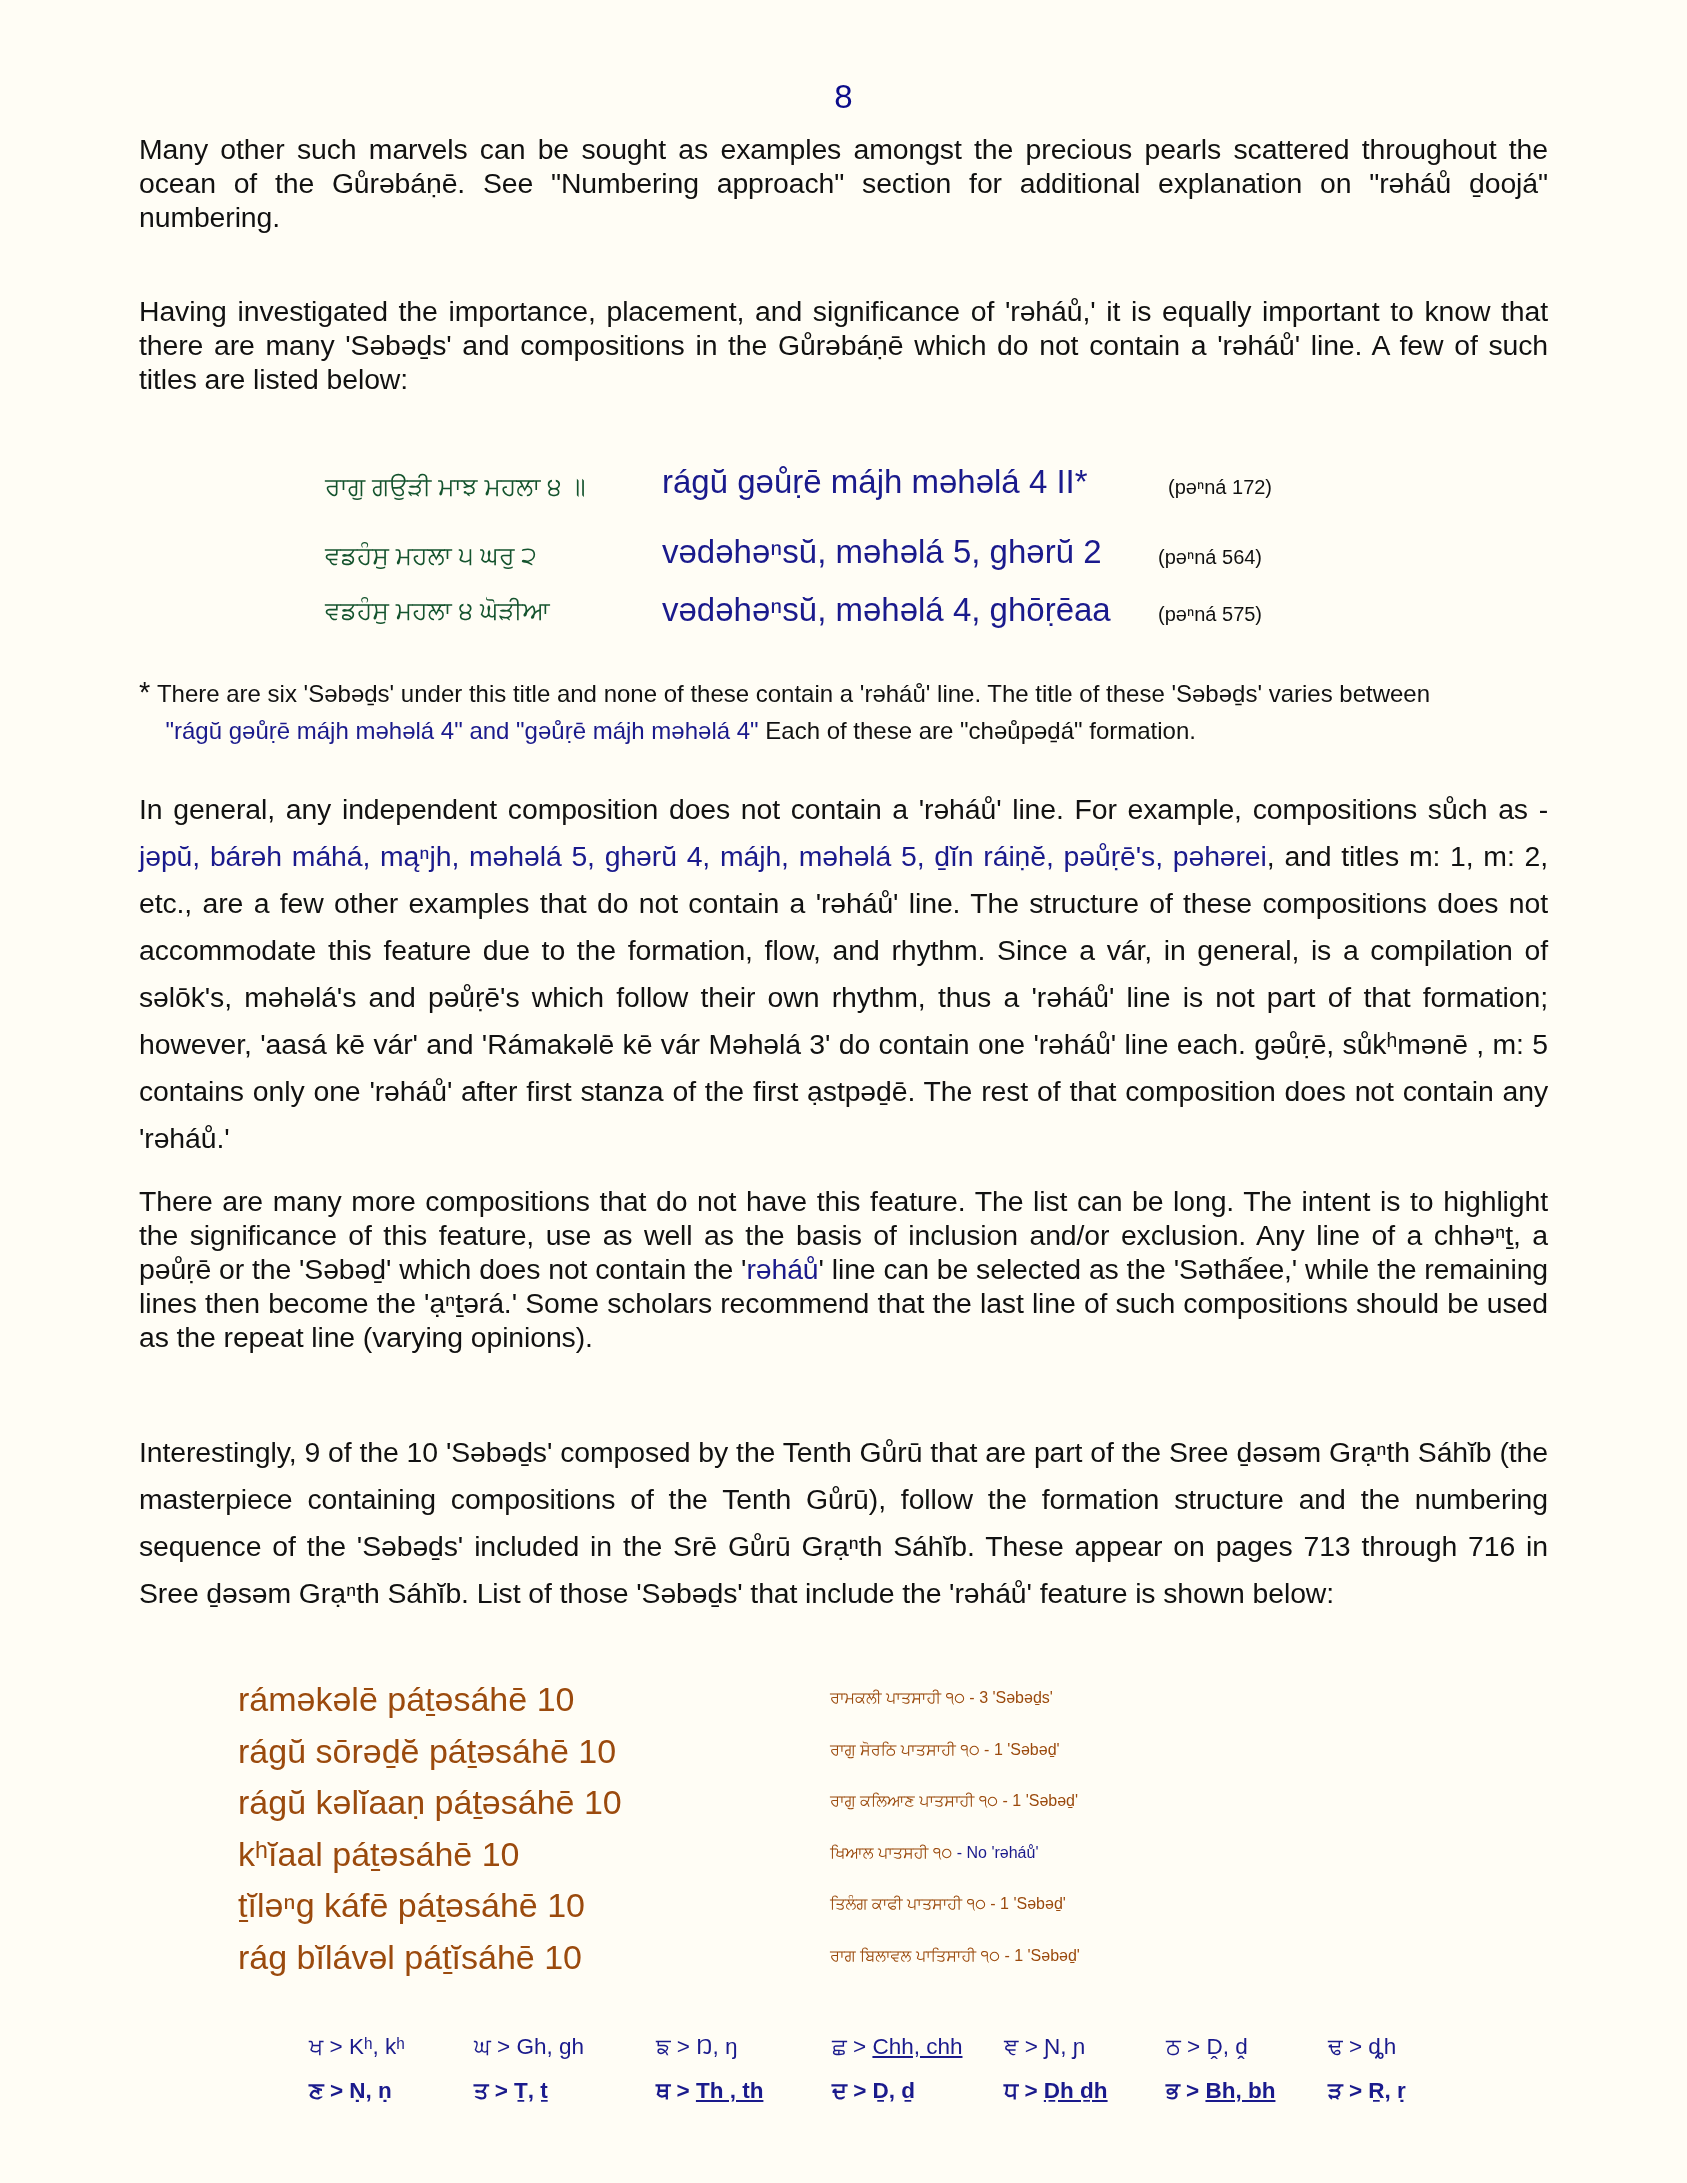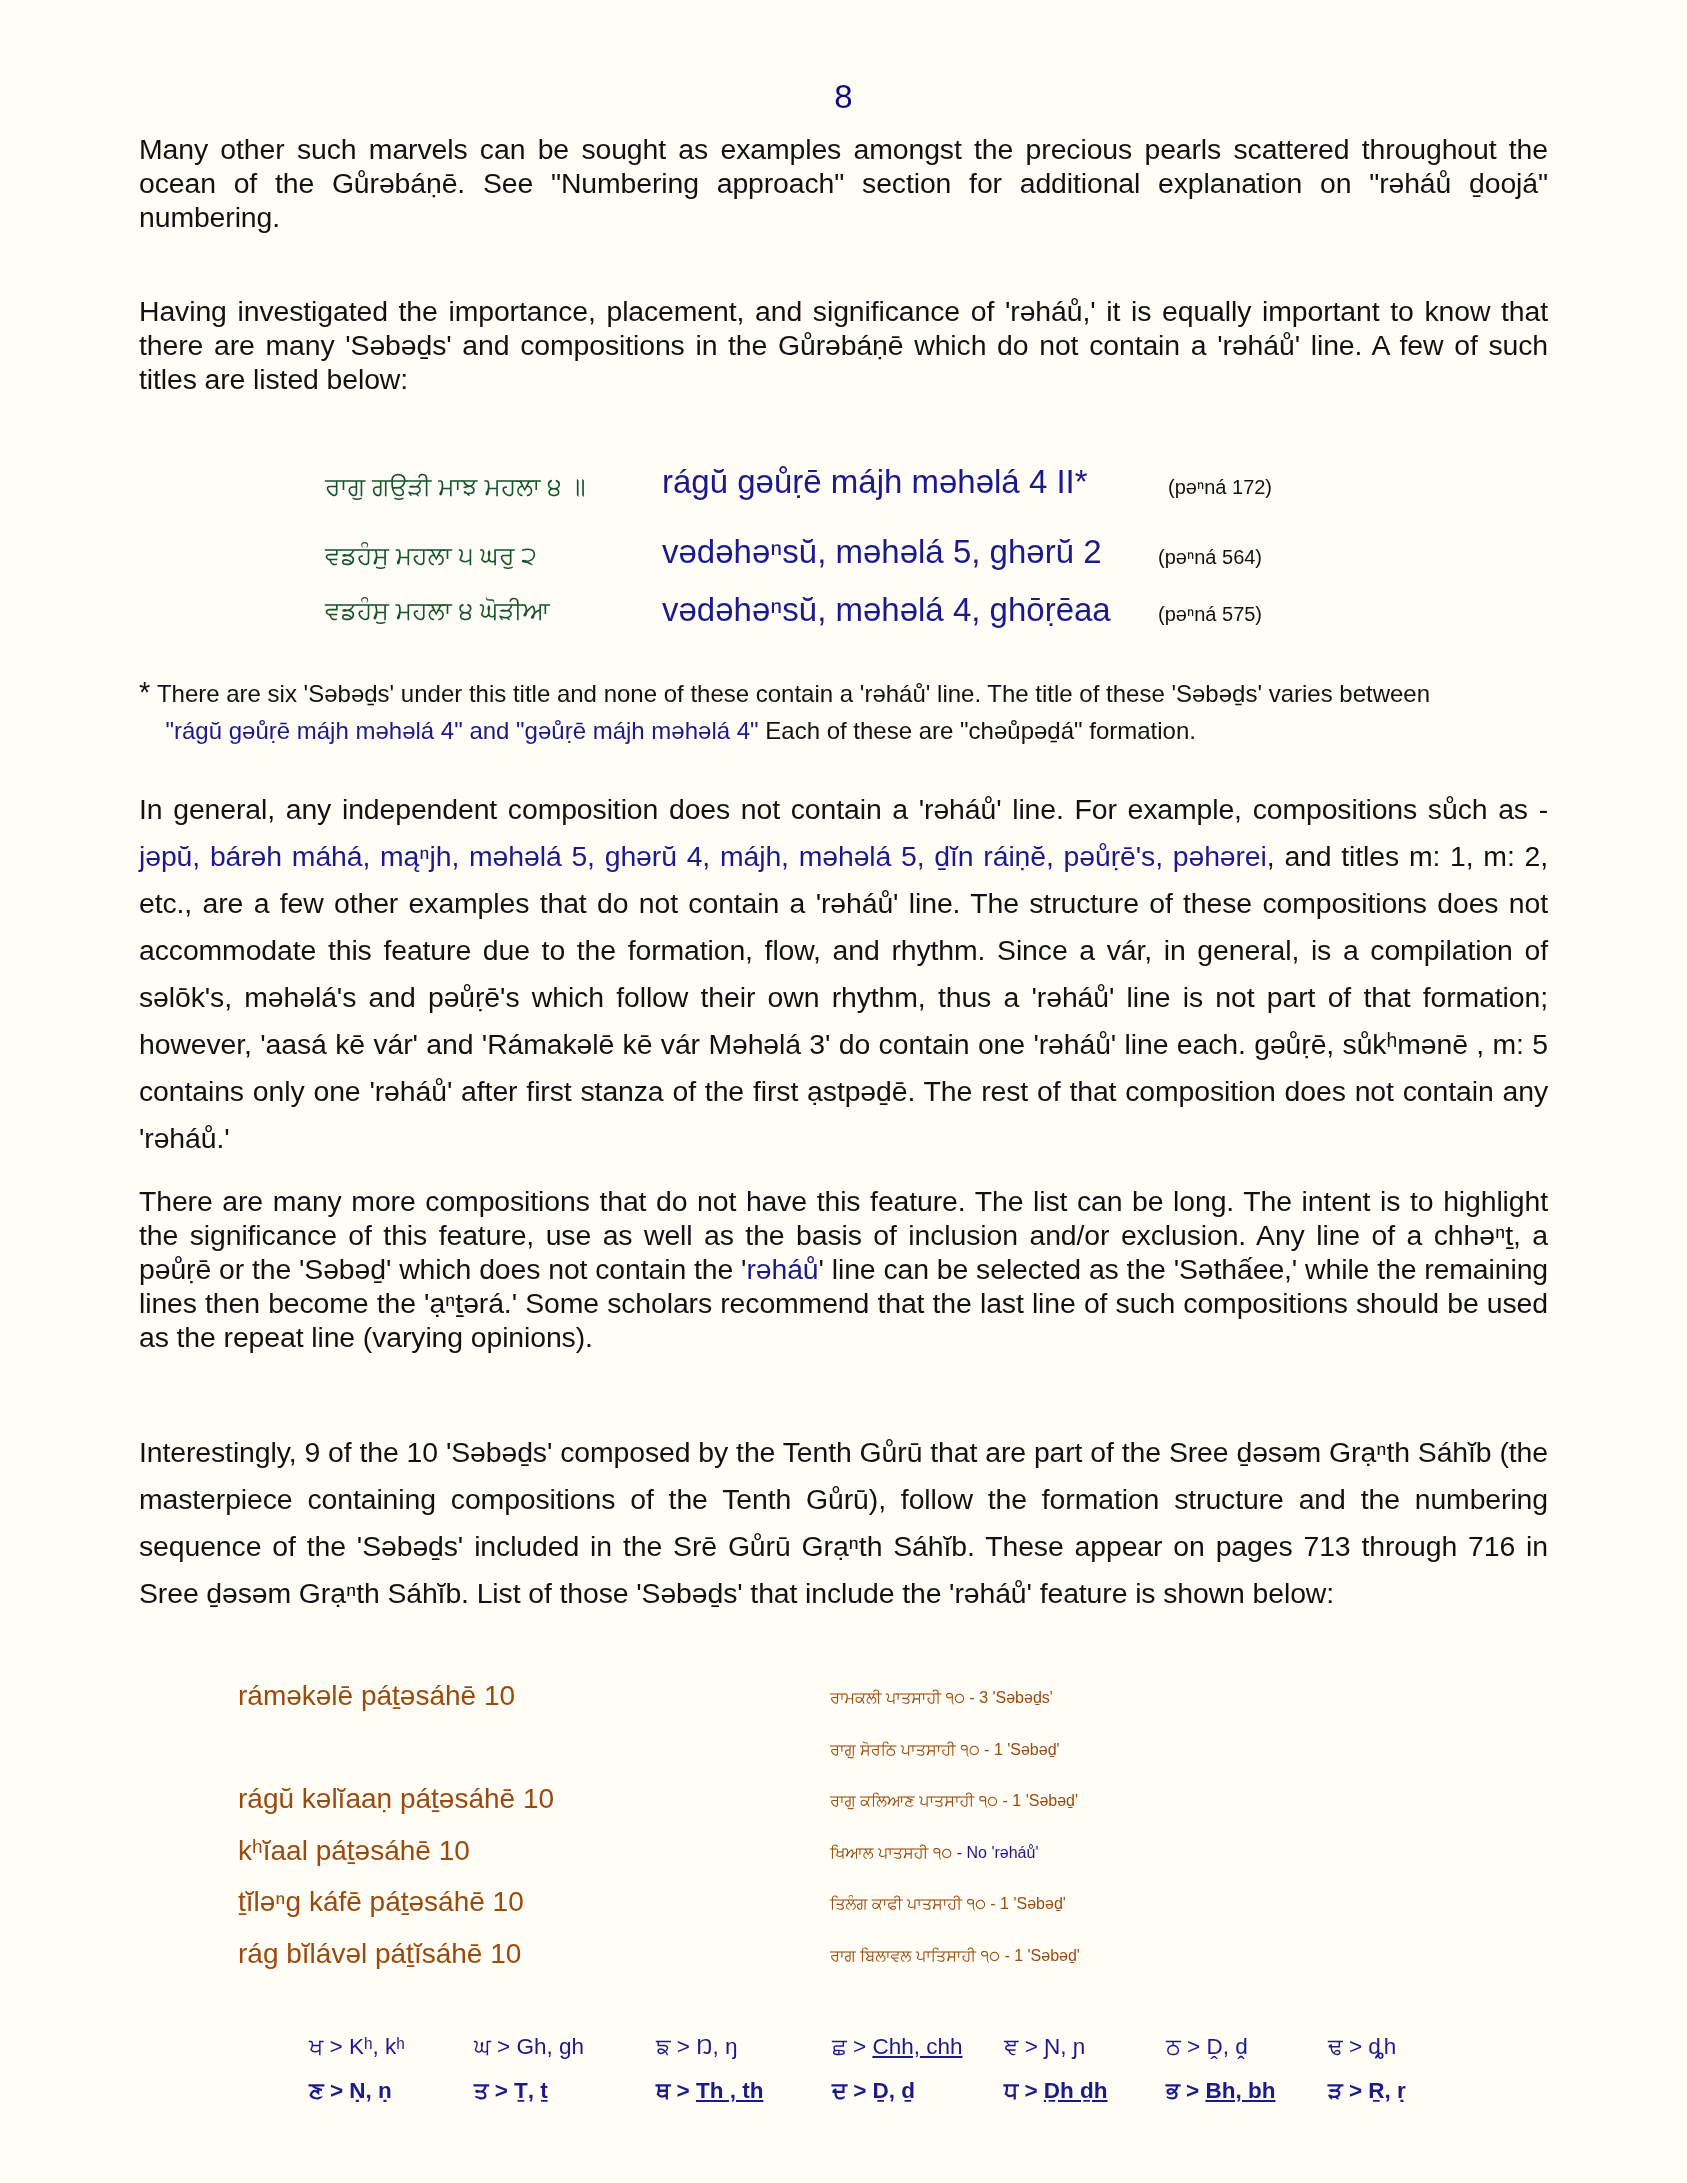--- a/index.html
+++ b/index.html
@@ -28,21 +28,21 @@
   .title-row .translit { position: absolute; left: 351px; font-size: 33px; color: #1a1a8c; text-align: right; }
   .title-row .page-ref { position: absolute; font-size: 20px; color: #111; }
   .footnote {
     position: absolute; left: 139px; top: 674px; width: 1409px;
     font-size: 24px; line-height: 37px;
   }
   .footnote .star { font-size: 29px; margin-right: 6.6px; }
   .footnote .indent { padding-left: 26.5px; display: block; }
   .sabad-list { position: absolute; left: 238px; top: 1680px; width: 1059px; }
   .sabad-row { position: absolute; left: 0; width: 1059px; height: 52px; color: #9b4a0d; }
-  .sabad-row .translit { position: absolute; left: 0; font-size: 28px; }
+  .sabad-row .translit { position: absolute; left: 0; font-size: 34px; }
   .sabad-row .gurmukhi { position: absolute; left: 592px; font-size: 16px; top: 9.3px; }
   .sabad-row .gurmukhi .note-blue { color: #1a1a8c; }
   .legend { position: absolute; left: 291px; top: 2034px; width: 1191px; }
   .legend-row { position: absolute; left: 18px; height: 40px; width: 1191px; }
   .legend-item { position: absolute; font-size: 22.5px; color: #1a1a8c; white-space: nowrap; }
 </style>
 </head>
 <body>
 
 <div>
@@ -81,20 +81,21 @@
   <p class="para" style="top:1184px; margin:0;"><span>There are many more compositions that do not have this feature. The list can be long. The intent is to highlight the significance of this feature, use as well as the basis of inclusion and/or exclusion. Any line of a chhəⁿṯ, a pəůṛē or the 'Səbəḏ' which does not contain the '</span><span class="blue">rəháů</span><span>' line can be selected as the 'Səthấee,' while the remaining lines then become the 'ạⁿṯərá.' Some scholars recommend that the last line of such compositions should be used as the repeat line (varying opinions).</span></p>
 
   <p class="para" style="top:1429px; margin:0; line-height:47px;">Interestingly, 9 of the 10 'Səbəḏs' composed by the Tenth Gůrū that are part of the Sree ḏəsəm Grạⁿth Sáhĭb (the masterpiece containing compositions of the Tenth Gůrū), follow the formation structure and the numbering sequence of the 'Səbəḏs' included in the Srē Gůrū Grạⁿth Sáhĭb. These appear on pages 713 through 716 in Sree ḏəsəm Grạⁿth Sáhĭb. List of those 'Səbəḏs' that include the 'rəháů' feature is shown below:</p>
 
   <div class="sabad-list">
     <div class="sabad-row" style="top:0px;">
       <span class="translit">ráməkəlē páṯəsáhē 10</span>
       <span class="gurmukhi"><span>ਰਾਮਕਲੀ ਪਾਤਸਾਹੀ ੧੦</span><span> - 3 'Səbəḏs'</span></span>
     </div>
     <div class="sabad-row" style="top:52px;">
+      <span class="translit">rágŭ sōrəḏĕ páṯəsáhē 10</span>
       <span class="gurmukhi"><span>ਰਾਗੁ ਸੋਰਠਿ ਪਾਤਸਾਹੀ ੧੦</span><span> - 1 'Səbəḏ'</span></span>
     </div>
     <div class="sabad-row" style="top:103px;">
       <span class="translit">rágŭ kəlĭaaṇ páṯəsáhē 10</span>
       <span class="gurmukhi"><span>ਰਾਗੁ ਕਲਿਆਣ ਪਾਤਸਾਹੀ ੧੦</span><span> - 1 'Səbəḏ'</span></span>
     </div>
     <div class="sabad-row" style="top:155px;">
       <span class="translit">kʰĭaal  páṯəsáhē 10</span>
       <span class="gurmukhi"><span>ਖਿਆਲ ਪਾਤਸਹੀ ੧੦</span><span class="note-blue"> - No 'rəháů'</span></span>
     </div>

